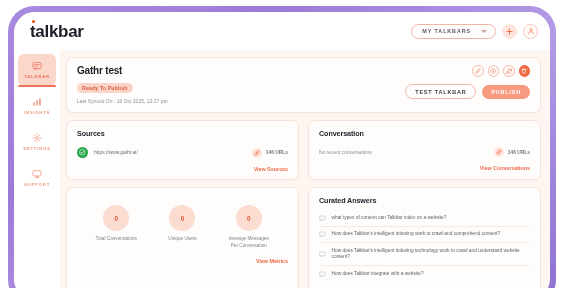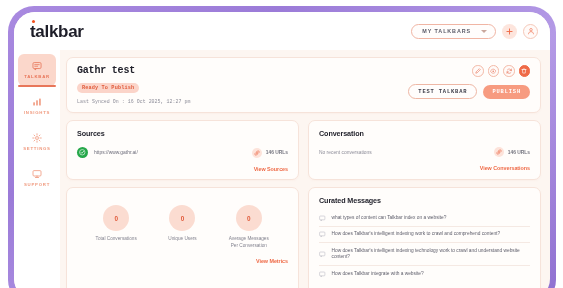--- a/index.html
+++ b/index.html
@@ -155,21 +155,20 @@
     border: 1px solid #f6e3da;
     border-radius: 7px;
     box-shadow: 0 1px 2px rgba(214,160,140,0.06);
   }
 
   
   #header-card {
     padding: 7px 10px 8px 10px;
     position: relative;
     margin-bottom: 7px;
-    font-family: Liberation Mono, monospace;
   }
   .page-title { font-size: 10px; font-weight: 700; color: #22222c; letter-spacing: -0.2px; }
   .status-badge {
     display: inline-block;
     margin-top: 5px;
     background: #fbd4c9;
     color: #e05a3a;
     font-size: 5.2px;
     font-weight: 700;
     padding: 2.4px 5px;
@@ -478,21 +477,21 @@
               </div>
               <div class="metric">
                 <div class="metric-circle">0</div>
                 <div class="metric-label">Average Messages Per Conversation</div>
               </div>
             </div>
             <span class="view-link">View Metrics</span>
           </div>
 
           <div class="col card pad" id="curated-card">
-            <div class="card-title">Curated Messages</div>
+            <div class="card-title">Curated Answers</div>
             <div class="qa-list">
 
               <div class="qa-item">
                 <span class="qa-ico">
                   <svg width="6.5" height="6.5" viewBox="0 0 14 14">
                     <rect x="1.3" y="2.2" width="11.4" height="8.2" rx="1.6" fill="none" stroke="currentColor" stroke-width="1.2"></rect>
                     <path d="M4.2 10.6v2.2l2.4-2.2" fill="none" stroke="currentColor" stroke-width="1.2" stroke-linejoin="round"></path>
                   </svg>
                 </span>
                 <span class="qa-text">what types of content can Talkbar index on a website?</span>

